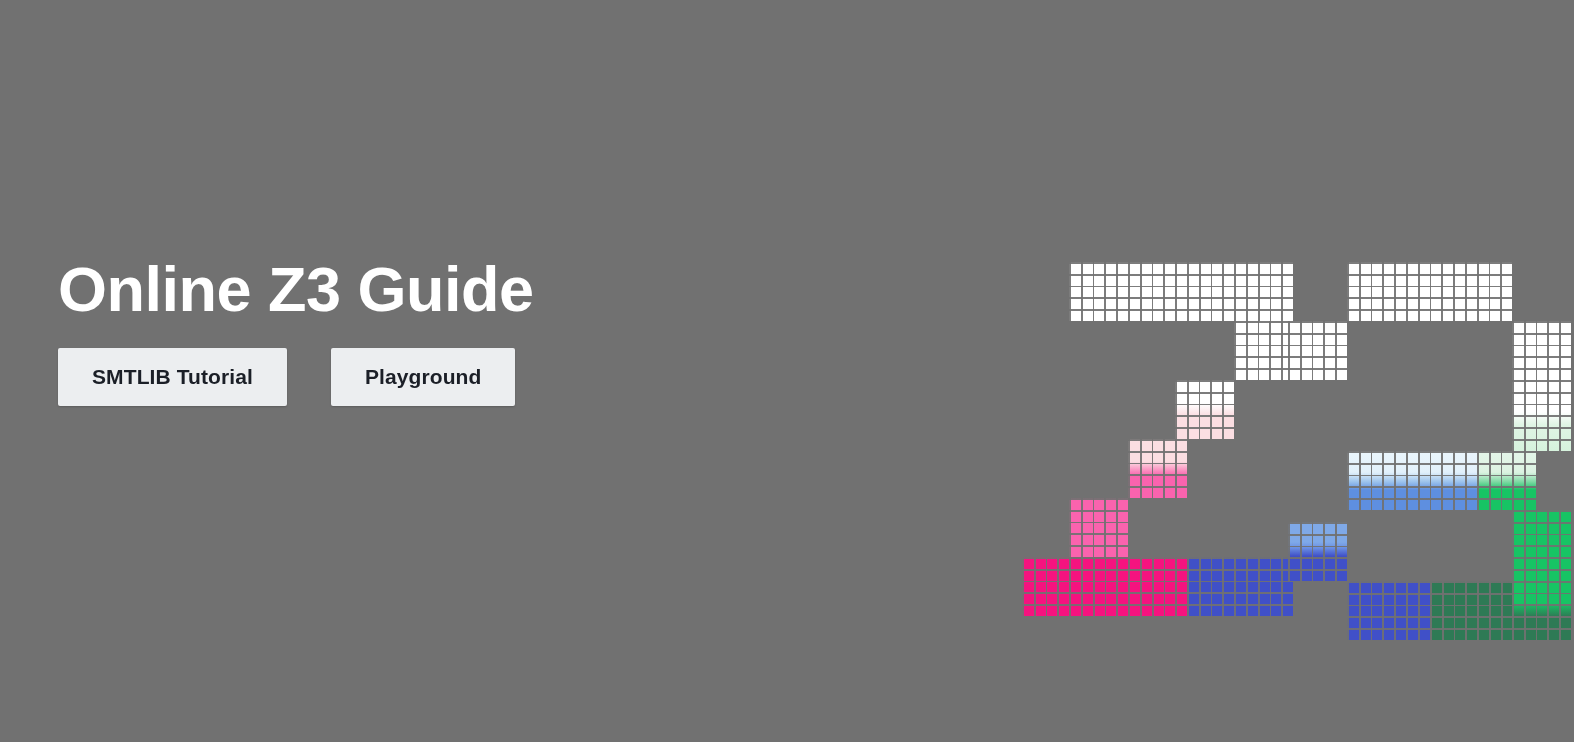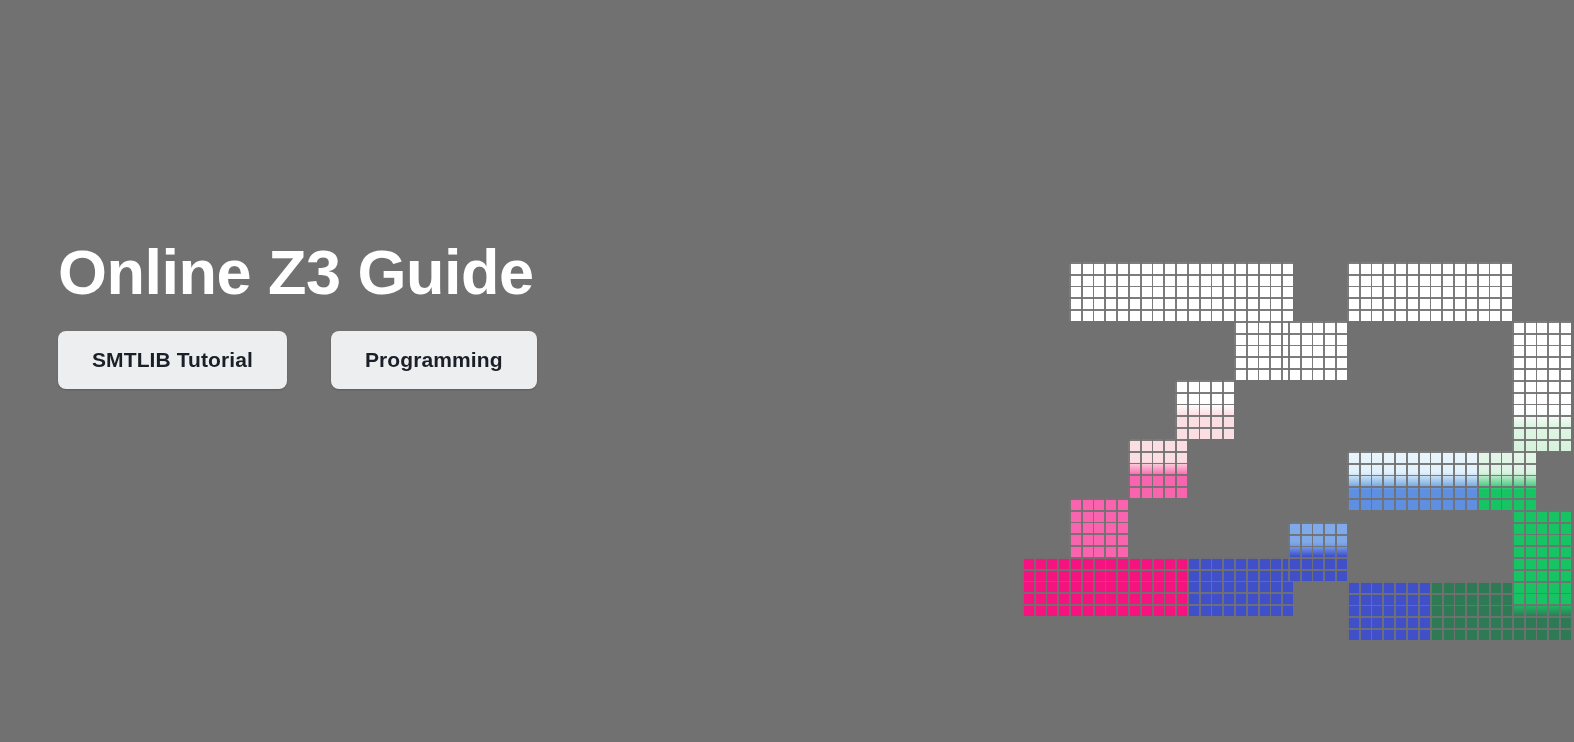--- a/index.html
+++ b/index.html
@@ -17,21 +17,21 @@
     position: relative;
     width: 1574px;
     height: 742px;
     background: #717171;
   }
 
   
   #hero-text {
     position: absolute;
     left: 58px;
-    top: 235px;
+    top: 252px;
   }
 
   #page-title {
     margin: 0;
     font-size: 63px;
     line-height: 1.18;
     font-weight: 700;
     color: #ffffff;
     letter-spacing: -0.5px;
     white-space: nowrap;
@@ -41,21 +41,21 @@
     margin-top: 22px;
     display: flex;
     align-items: flex-start;
     gap: 44px;
   }
 
   .cta-button {
     background: #ECEEF0;
     color: #1b1f27;
     border: none;
-    border-radius: 8px;
+    border-radius: 2px;
     height: 58px;
     padding: 0 34px;
     font-family: "Liberation Sans", sans-serif;
     font-size: 21px;
     font-weight: 700;
     letter-spacing: 0.1px;
     cursor: pointer;
     display: inline-flex;
     align-items: center;
     justify-content: center;
@@ -102,21 +102,21 @@
 </head>
 <body>
 
 <div id="hero">
 
   <div id="hero-text">
     <h1 id="page-title">Online Z3 Guide</h1>
 
     <div id="cta-row">
       <button class="cta-button">SMTLIB Tutorial</button>
-      <button class="cta-button">Programming</button>
+      <button class="cta-button">Playground</button>
     </div>
   </div>
 
   <div id="logo-graphic">
     <div class="glyph" id="glyph-seven">
         <div class="px-block" style="left: 47.2px; top: 0px; width: 224.2px; height: 59px; background-color: rgb(255, 255, 255);"></div>
         <div class="px-block" style="left: 212.4px; top: 59px; width: 59px; height: 59px; background-color: rgb(255, 255, 255);"></div>
         <div class="px-block" style="left: 153.4px; top: 118px; width: 59px; height: 59px; background-image: linear-gradient(rgb(255, 255, 255) 0%, rgb(255, 255, 255) 40%, rgb(251, 222, 226) 60%, rgb(251, 222, 226) 100%);"></div>
         <div class="px-block" style="left: 106.2px; top: 177px; width: 59px; height: 59px; background-image: linear-gradient(rgb(251, 222, 226) 0%, rgb(251, 222, 226) 38%, rgb(250, 99, 174) 62%, rgb(250, 99, 174) 100%);"></div>
         <div class="px-block" style="left: 47.2px; top: 236px; width: 59px; height: 59px; background-color: rgb(250, 99, 174);"></div>

